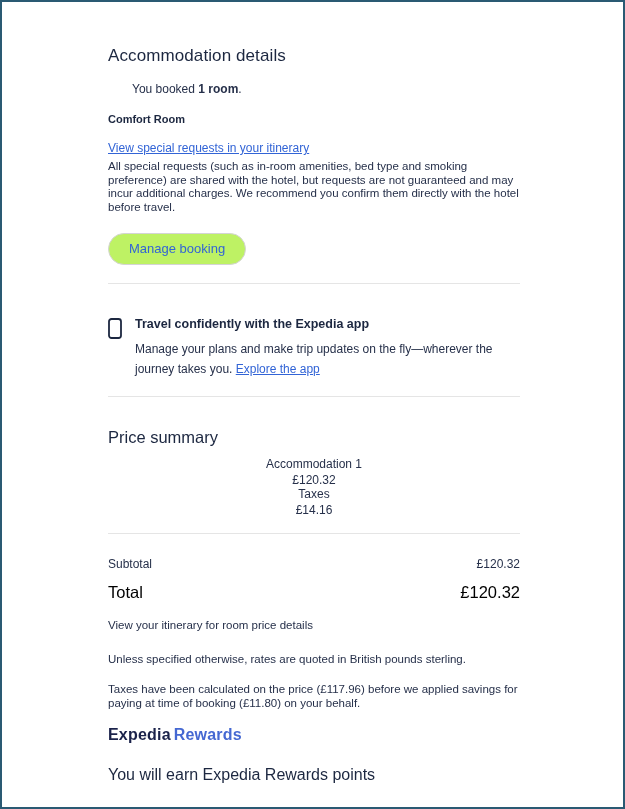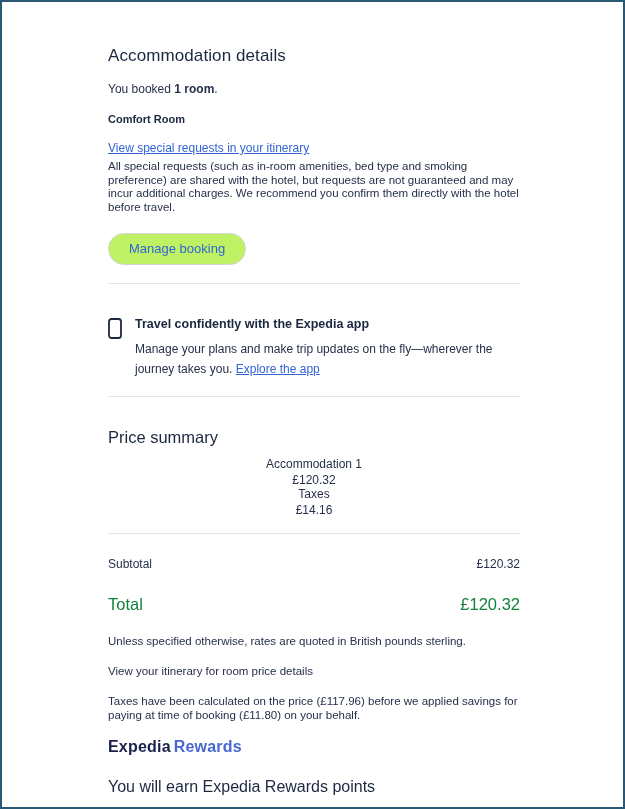--- a/index.html
+++ b/index.html
@@ -15,21 +15,21 @@
     width: 412px;
     margin-left: 106px;
     padding-top: 44px;
   }
   h1.section-title {
     font-size: 17px;
     font-weight: 400;
     color: #1c2740;
     letter-spacing: 0.1px;
   }
-  .booked-line { font-size: 12px; margin-top: 16px; color: #26304a; }
+  .booked-line { font-size: 12px; margin-top: 16px; color: #26304a; margin-left: 24px; }
   .booked-line b { font-weight: 700; }
   .room-name { font-size: 11px; font-weight: 700; margin-top: 17px; color: #1c2740; }
   a.link { color: #3264d6; text-decoration: underline; cursor: pointer; }
   .special-link { display: inline-block; font-size: 12px; margin-top: 16px; }
   .special-note {
     font-size: 11.5px;
     line-height: 13.5px;
     margin-top: 4px;
     color: #26304a;
   }
@@ -60,21 +60,21 @@
     display: flex;
     justify-content: space-between;
     align-items: baseline;
     font-size: 12px;
     margin-top: 18px;
     color: #26304a;
   }
   .price-rows .price-row { margin-top: 0; height: 30px; align-items: center; flex-direction: column; }
   .price-rows { margin-top: 10px; }
   .subtotal-row { margin-top: 23px; }
-  .total-row { margin-top: 24px; font-size: 16.5px; color: #15803d; }
+  .total-row { margin-top: 12px; font-size: 16.5px; color: #000000; }
   .fine-print { font-size: 11.5px; line-height: 14px; margin-top: 20px; color: #26304a; }
   .fine-print.tight { margin-top: 16px; }
   .rewards-logo { margin-top: 16px; font-size: 16px; font-weight: 700; letter-spacing: 0.2px; }
   .rewards-logo .brand { color: #1a224a; }
   .rewards-logo .sub { color: #4568d2; margin-left: 3px; }
   .rewards-title { font-size: 16px; font-weight: 400; margin-top: 22px; color: #1c2740; }
 </style>
 </head>
 <body>
 
@@ -127,22 +127,22 @@
     <div class="price-row subtotal-row">
       <span>Subtotal</span>
       <span>£120.32</span>
     </div>
 
     <div class="price-row total-row">
       <span>Total</span>
       <span>£120.32</span>
     </div>
 
+    <p class="fine-print tight">View your itinerary for room price details</p>
     <p class="fine-print">Unless specified otherwise, rates are quoted in British pounds sterling.</p>
-    <p class="fine-print tight">View your itinerary for room price details</p>
     <p class="fine-print tight">Taxes have been calculated on the price (£117.96) before we applied savings for paying at time of booking (£11.80) on your behalf.</p>
   </div>
 
   <div class="rewards-logo">
     <span class="brand">Expedia</span><span class="sub">Rewards</span>
   </div>
 
   <h1 class="rewards-title">You will earn Expedia Rewards points</h1>
 
   

